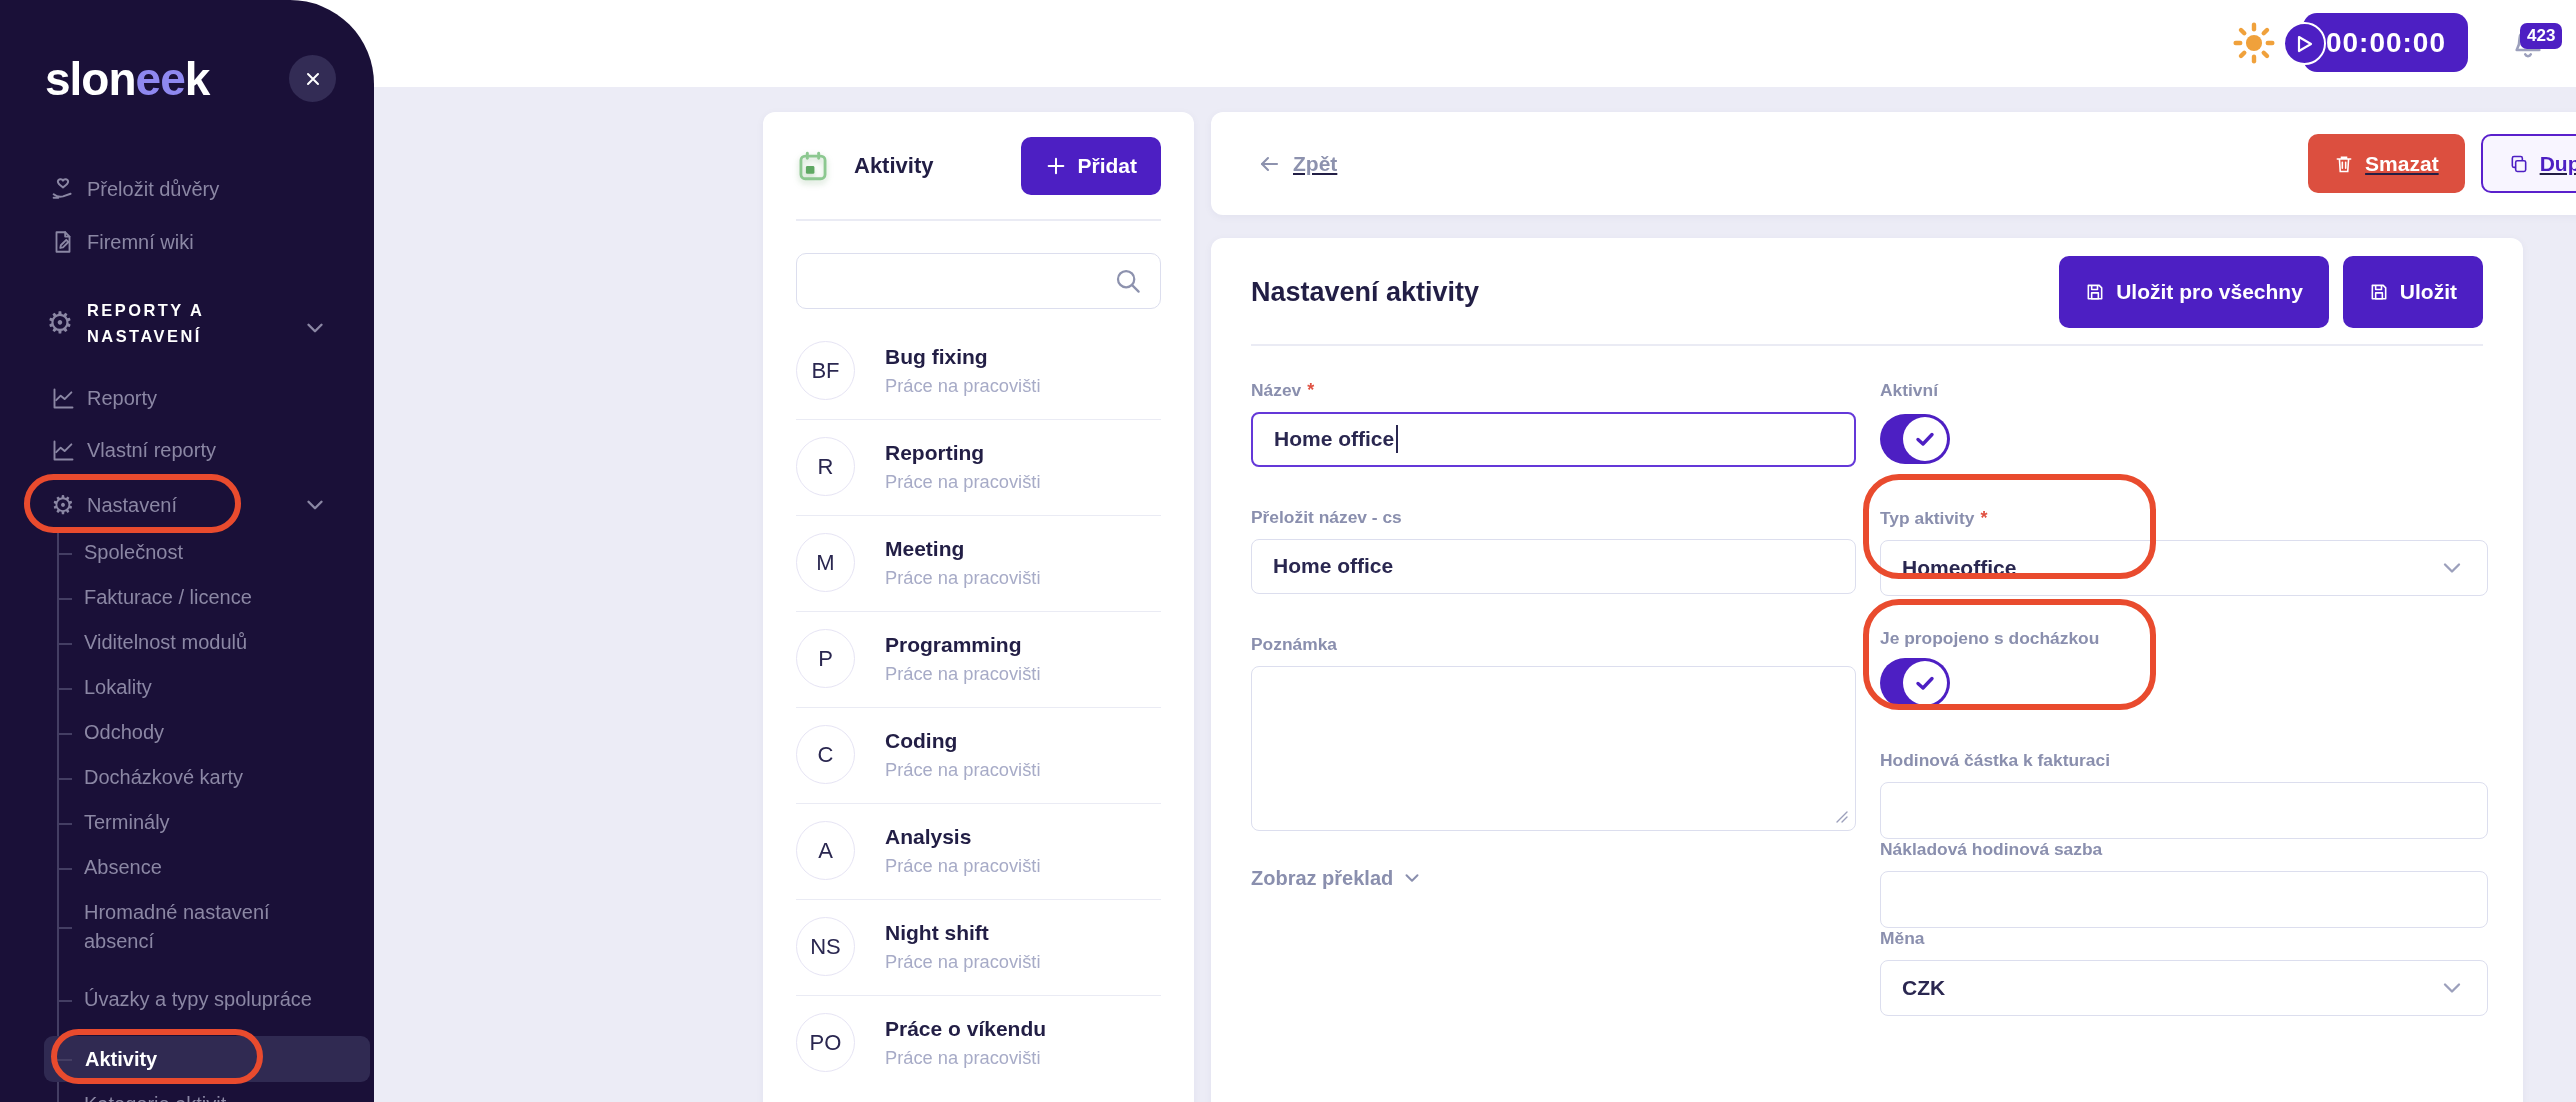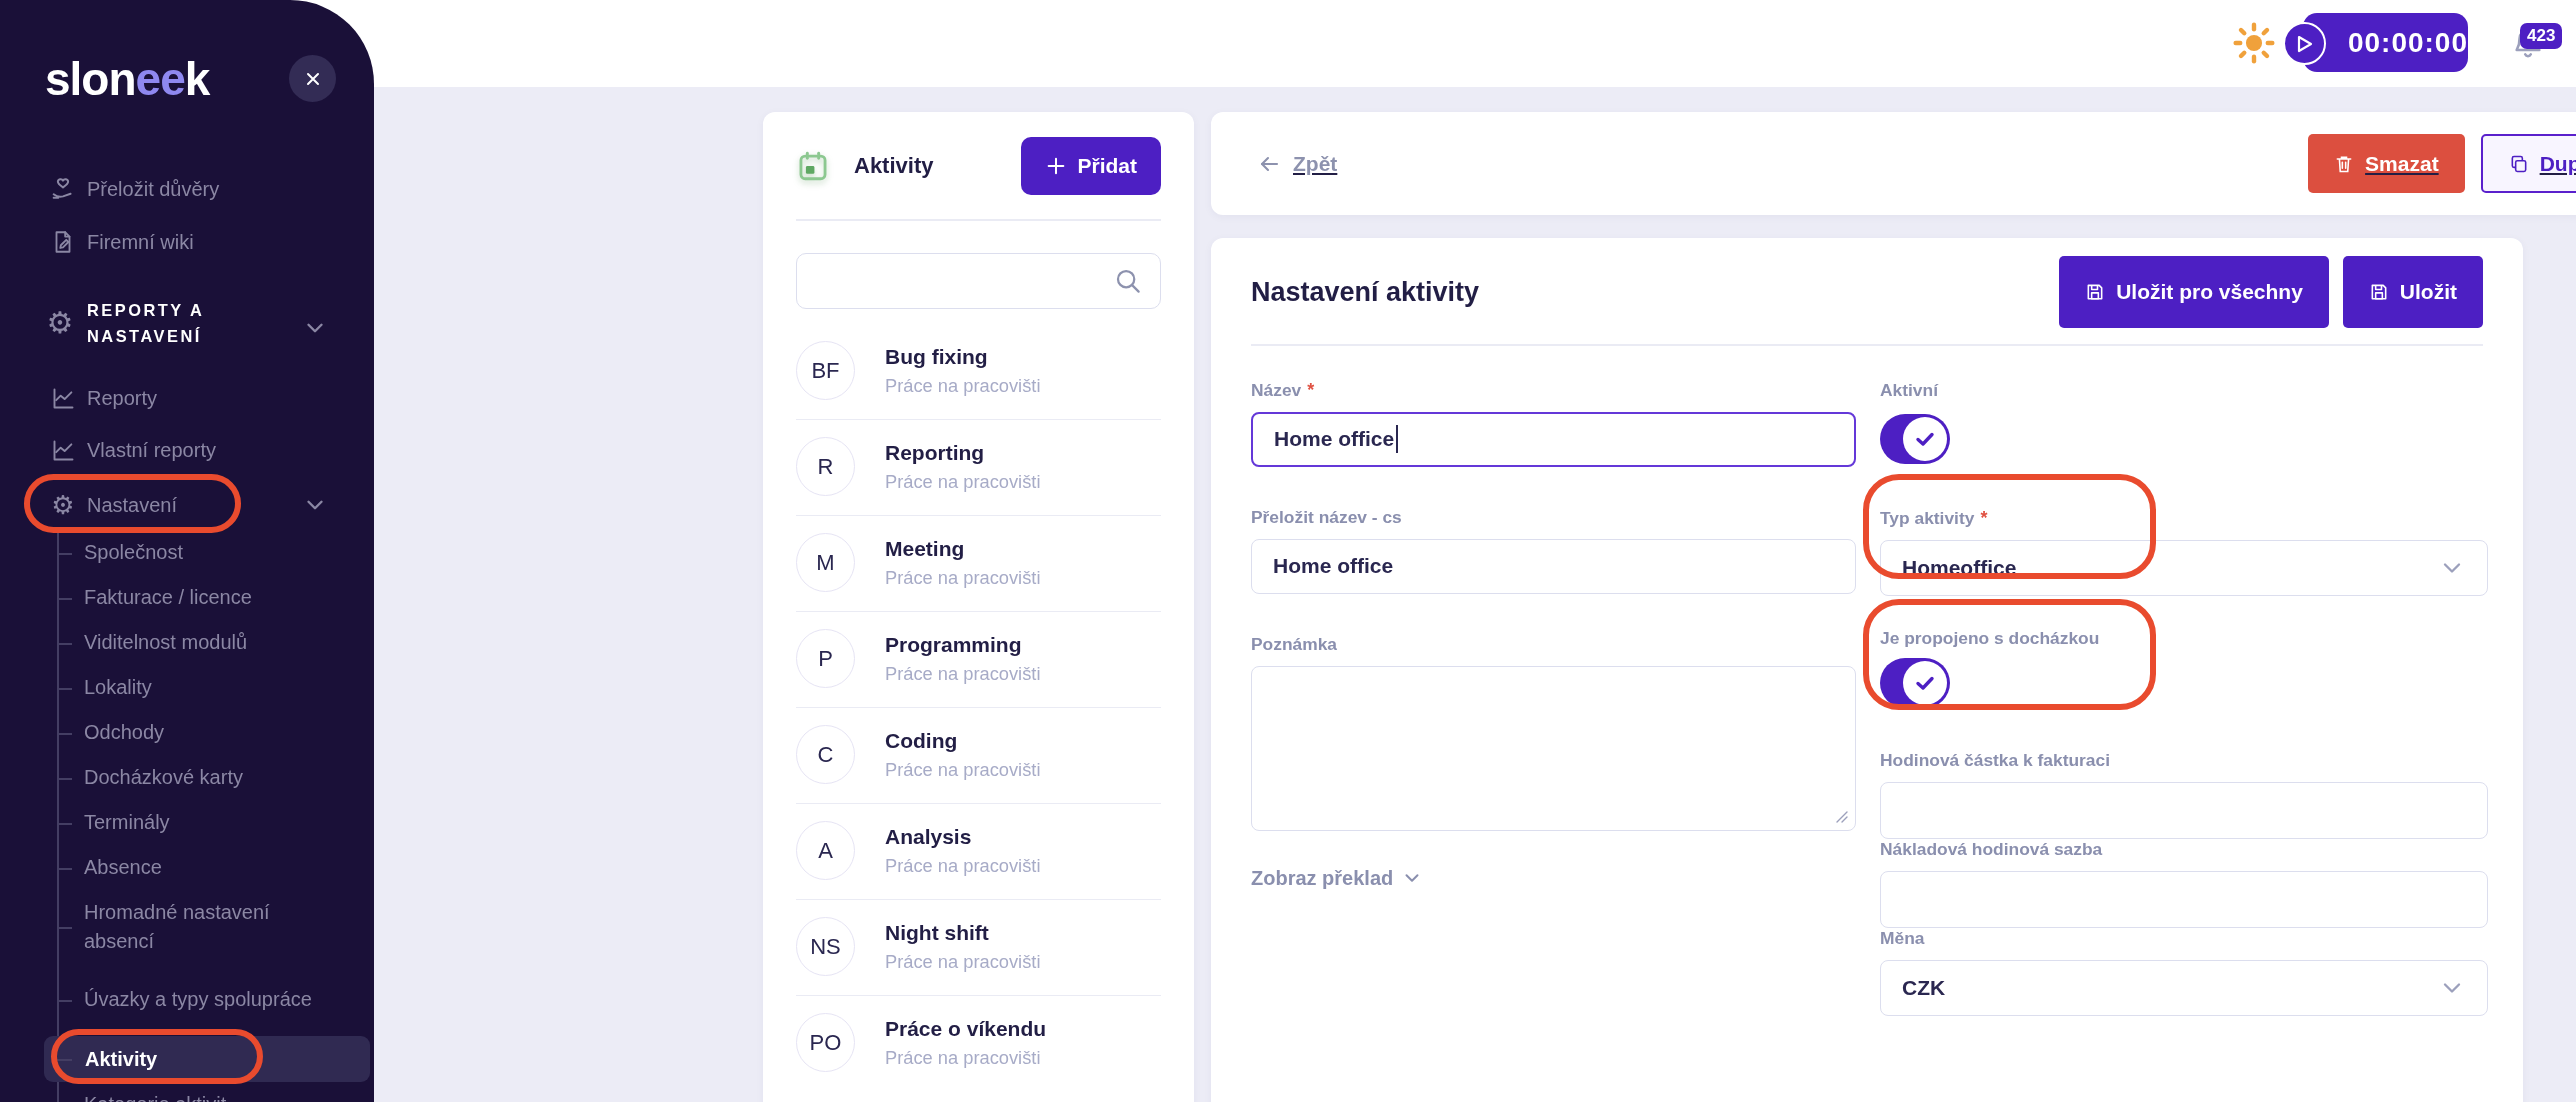--- a/index.html
+++ b/index.html
@@ -8,21 +8,21 @@
     position:relative; overflow:hidden;
     background:#ECECF6;
     font-family:"Liberation Sans","DejaVu Sans",sans-serif;
     color:#221E45;
   }
   
   .topbar { position:absolute; top:0; left:0; right:0; height:87px; background:#FFFFFF; z-index:1; }
   .sun { position:absolute; left:2232px; top:21px; width:44px; height:44px; }
   .timer-pill { position:absolute; left:2303px; top:13px; width:165px; height:59px;
     background:#4D1FC3; border-radius:14px; display:flex; align-items:center;
-    justify-content:flex-end; }
+    justify-content:flex-end; padding-right:22px; }
   .timer-text { color:#fff; font-size:28px; font-weight:700; letter-spacing:1px; }
   .play-btn { position:absolute; left:2283px; top:22px; width:43px; height:43px; border-radius:50%;
     background:#4D1FC3; border:2.5px solid #fff; display:flex; align-items:center; justify-content:center; }
   .bell { position:absolute; left:2511px; top:26px; width:34px; height:34px; }
   .notif-badge { position:absolute; left:2520px; top:23px; min-width:39px; height:26px;
     background:#4D1FC3; border-radius:7px; color:#fff; font-size:17px; font-weight:700;
     display:flex; align-items:center; justify-content:center; padding:0 7px; z-index:3; }
   
   .sidebar { position:absolute; top:0; left:0; width:374px; height:1103px;
     background:#1A1038; border-top-right-radius:84px; z-index:10; }
@@ -71,21 +71,21 @@
   .alist li + li::before { content:""; position:absolute; left:33px; right:33px; top:0; height:1px; background:#EAEBF4; }
   .avatar { width:59px; height:59px; border-radius:50%; border:1.5px solid #E6E4F4; flex:0 0 auto;
     display:flex; align-items:center; justify-content:center; font-size:22px; color:#2A2750; }
   .a-texts { margin-left:30px; }
   .a-title { font-size:21px; font-weight:700; color:#221E45; margin-bottom:6px; }
   .a-sub { font-size:18.3px; color:#A7ABC7; }
   
   .head-card { left:1211px; top:112px; width:1500px; height:103px; display:flex; align-items:center;
     padding:0 36px 0 46px;text-decoration:underline; }
   .back-link { display:flex; align-items:center; gap:12px; color:#8D92AE; font-size:21px; font-weight:600; cursor:pointer; flex:1; }
-  .btn { display:flex; align-items:center; gap:11px; height:59px; border-radius:5px; font-size:21px;
+  .btn { display:flex; align-items:center; gap:11px; height:59px; border-radius:10px; font-size:21px;
     font-weight:700; padding:0 26px; cursor:pointer; font-family:inherit; }
   .btn-danger { background:#DC4F3F; color:#fff; border:none; }
   .btn-outline { background:#F8F5FF; color:#4D1FC3; border:2px solid #5A20CC; margin-left:16px; }
   .btn-primary { background:#4D1FC3; color:#fff; border:none; }
   
   .form-card { left:1211px; top:238px; width:1312px; height:892px; padding:26px 40px 0; }
   .form-head { display:flex; align-items:center; height:56px; }
   .form-title { font-size:27px; font-weight:700; color:#221E45; flex:1; }
   .form-head .btn { height:72px; }
   .form-head .btn + .btn { margin-left:14px; }

